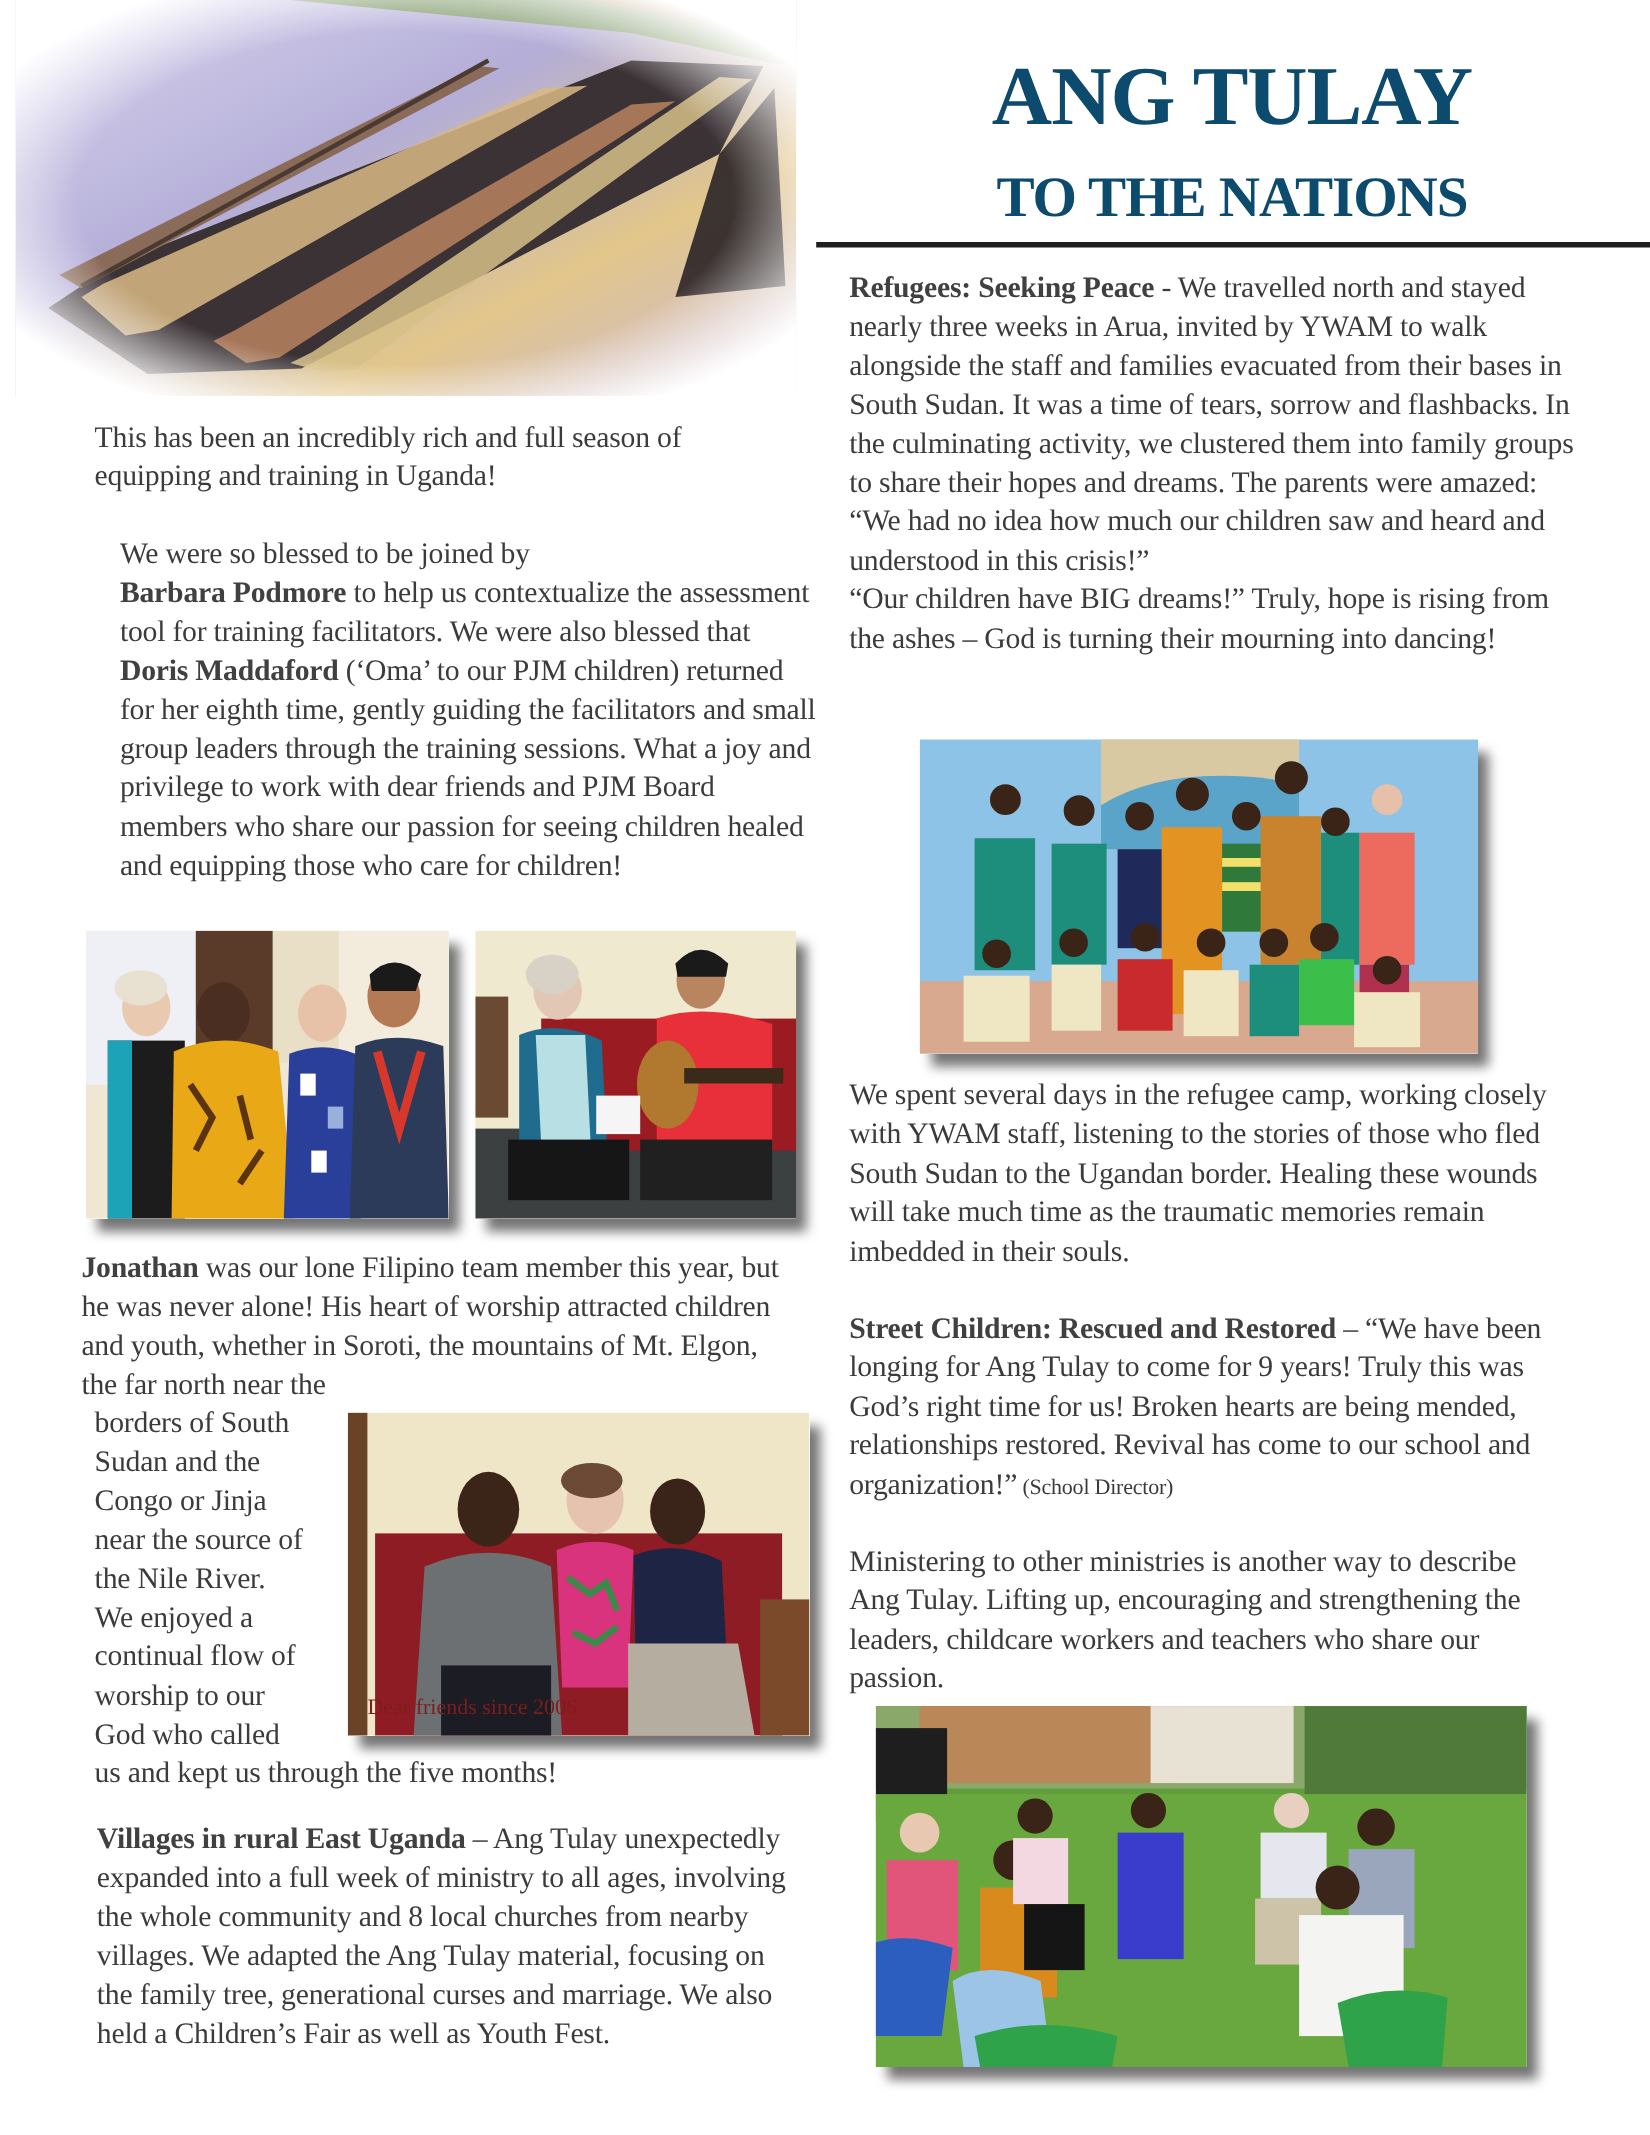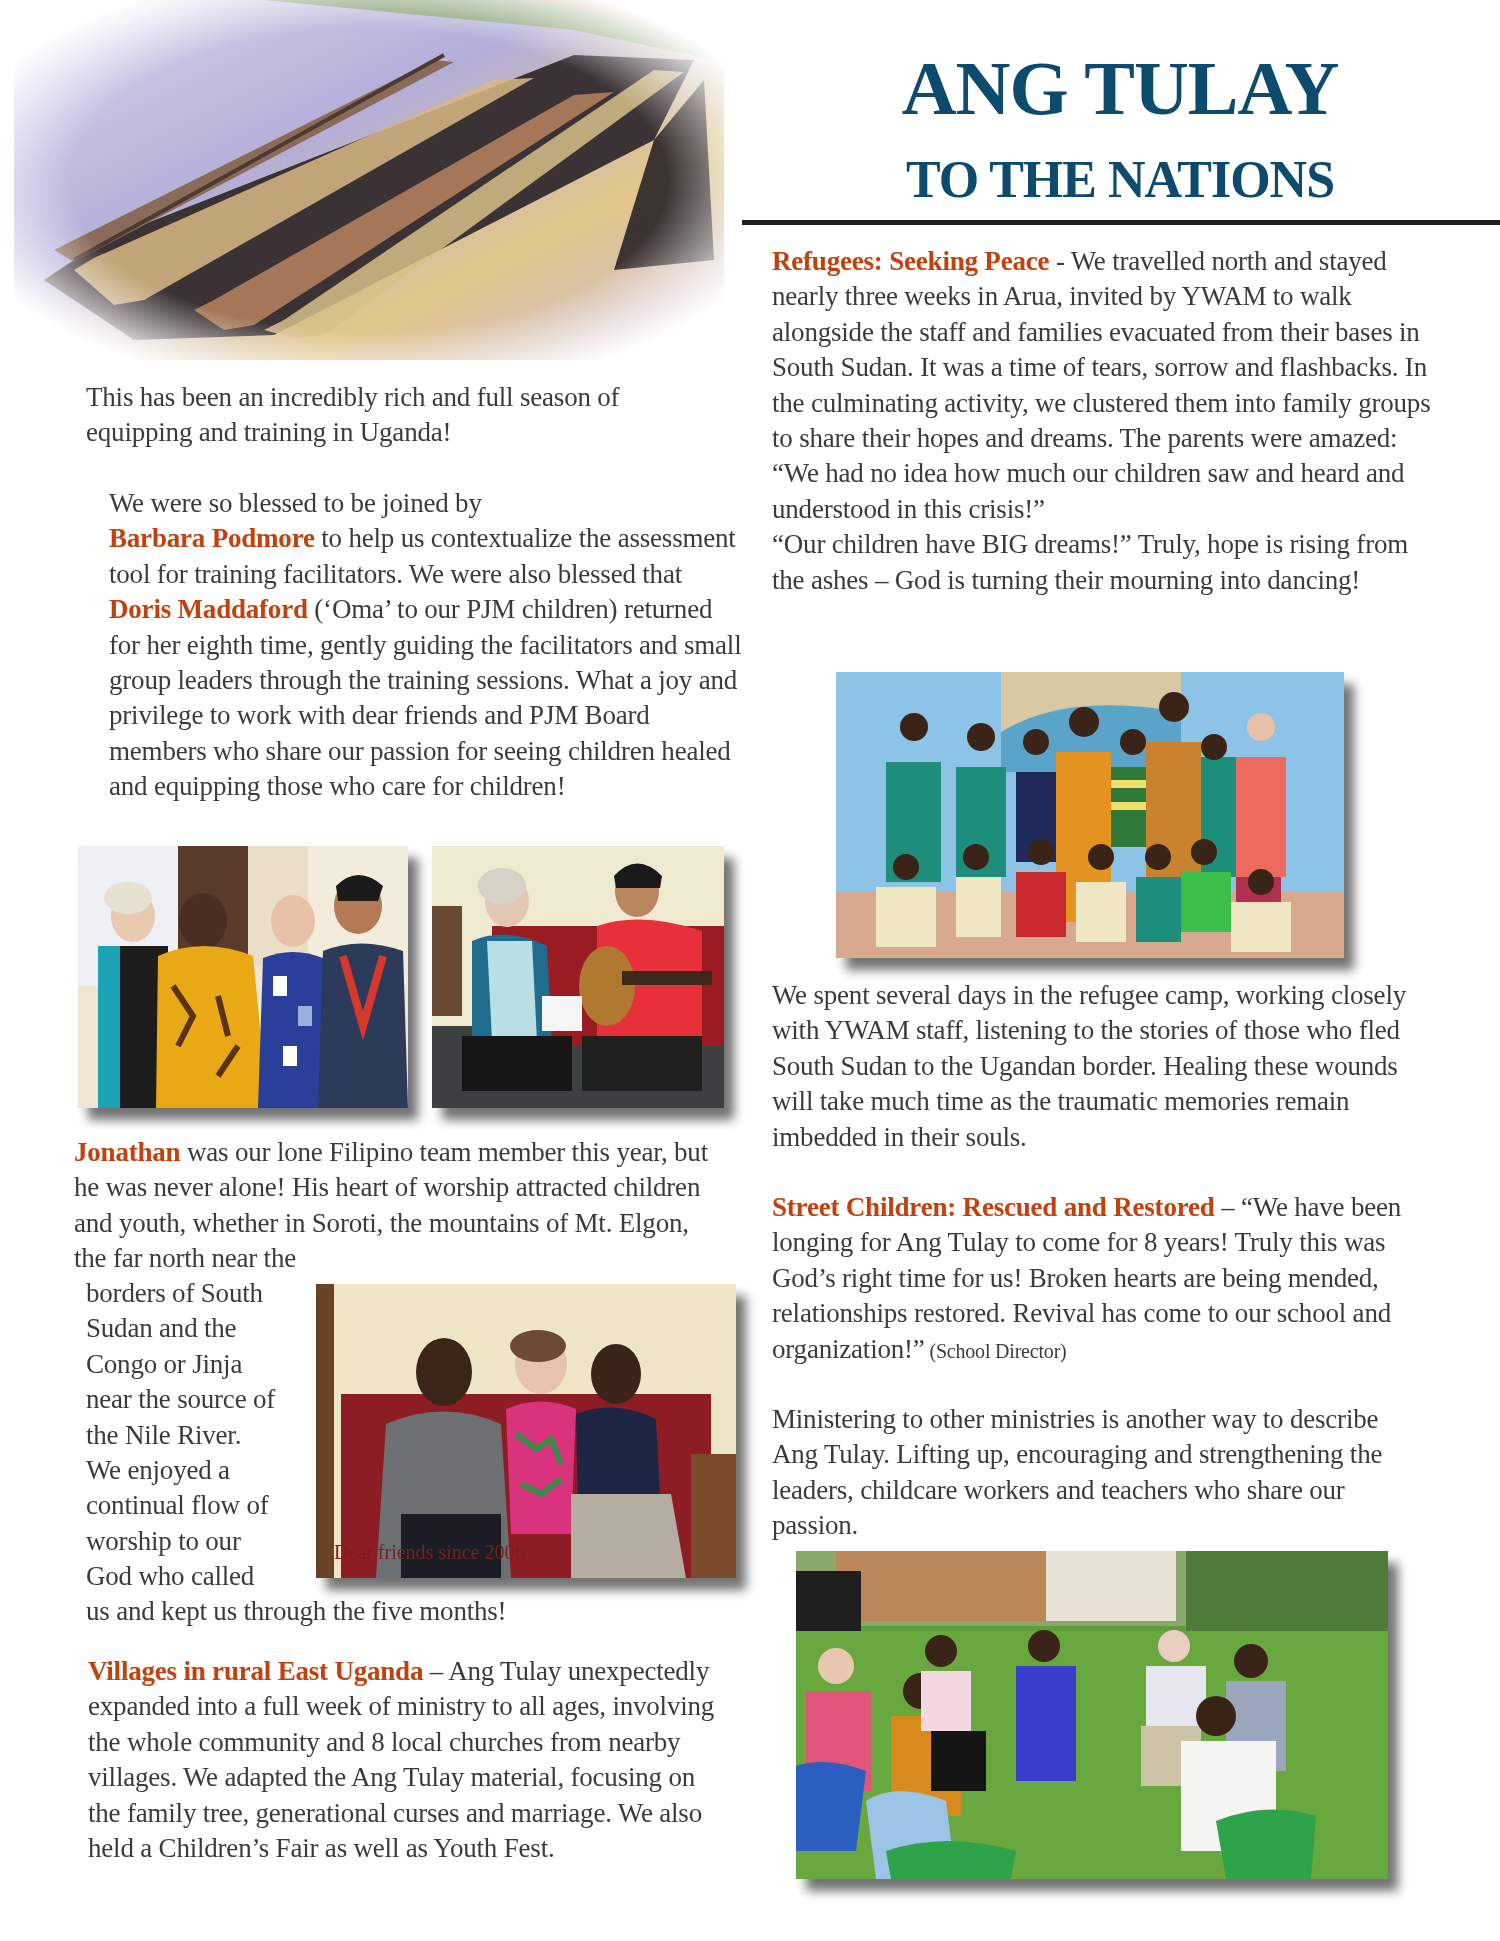--- a/index.html
+++ b/index.html
@@ -1,20 +1,20 @@
 <!DOCTYPE html>
 <html><head>
 <meta charset="utf-8">
 <style>
   html, body { margin: 0; padding: 0; background: #ffffff; }
   body { width: 1500px; height: 1941px; position: relative; overflow: hidden;
          font-family: "Liberation Serif", "DejaVu Serif", serif; color: #3a3a3a; }
   .abs { position: absolute; }
   .body-text { font-size: 27px; line-height: 35.4px; color: #3b3b3b; letter-spacing: -0.2px; }
-  .body-text b { color: #c2410c; font-weight: bold; }
+  .body-text b { color: #404040; font-weight: bold; }
   .title { left: 740px; width: 760px; text-align: center; font-weight: bold; color: #0c4a6e;
            font-size: 76px; line-height: 92px; letter-spacing: -1px; }
   .rule { left: 742px; top: 220px; width: 758px; height: 5px; background: #1f1f1f; }
   .photo { overflow: hidden; box-shadow: 10px 12px 10px rgba(0,0,0,0.55); }
   .photo svg { display: block; width: 100%; height: 100%; }
   .bridge { overflow: hidden; }
   .caption { font-size: 20px; color: #7f1d1d; left: 18px; bottom: 14px; position: absolute; }
 </style>
 </head>
 <body>
@@ -207,21 +207,21 @@
       <circle cx="425" cy="210" r="13"></circle>
     </g>
   </svg>
 </div>
 
 <div class="abs body-text" style="left:772px; top:978px; width:660px;">
   <span>We spent several days in the refugee camp, working closely with YWAM staff, listening to the stories of those who fled South Sudan to the Ugandan border. Healing these wounds will take much time as the traumatic memories remain imbedded in their souls.</span>
 </div>
 
 <div class="abs body-text" style="left:772px; top:1190px; width:660px;">
-  <b>Street Children:  Rescued and Restored</b><span> – “We have been longing for Ang Tulay to come for 8 years!  Truly this was God’s right time for us!  Broken hearts are being mended, relationships restored. Revival has come to our school and organization!”</span><span style="font-size:20px;"> (School Director)</span>
+  <b>Street Children:  Rescued and Restored</b><span> – “We have been longing for Ang Tulay to come for 9 years!  Truly this was God’s right time for us!  Broken hearts are being mended, relationships restored. Revival has come to our school and organization!”</span><span style="font-size:20px;"> (School Director)</span>
 </div>
 
 <div class="abs body-text" style="left:772px; top:1402px; width:640px;">
   <span>Ministering to other ministries is another way to describe Ang Tulay. Lifting up, encouraging and strengthening the leaders, childcare workers and teachers who share our passion.</span>
 </div>
 
 <div class="abs photo" style="left:796px; top:1551px; width:592px; height:328px;">
   <svg viewBox="0 0 592 328" preserveAspectRatio="none">
     <rect width="592" height="328" fill="#5f9e3a"></rect>
     <rect x="0" y="0" width="592" height="75" fill="#8aa86a"></rect>

